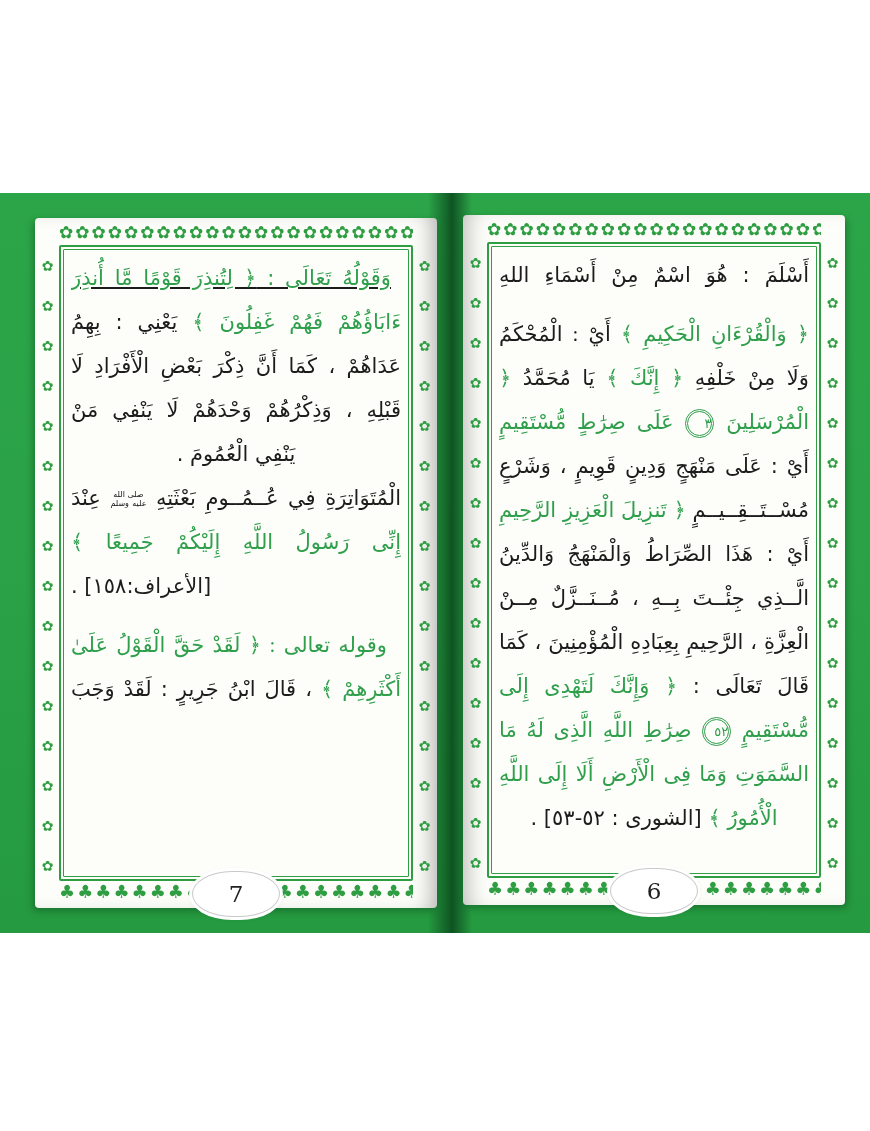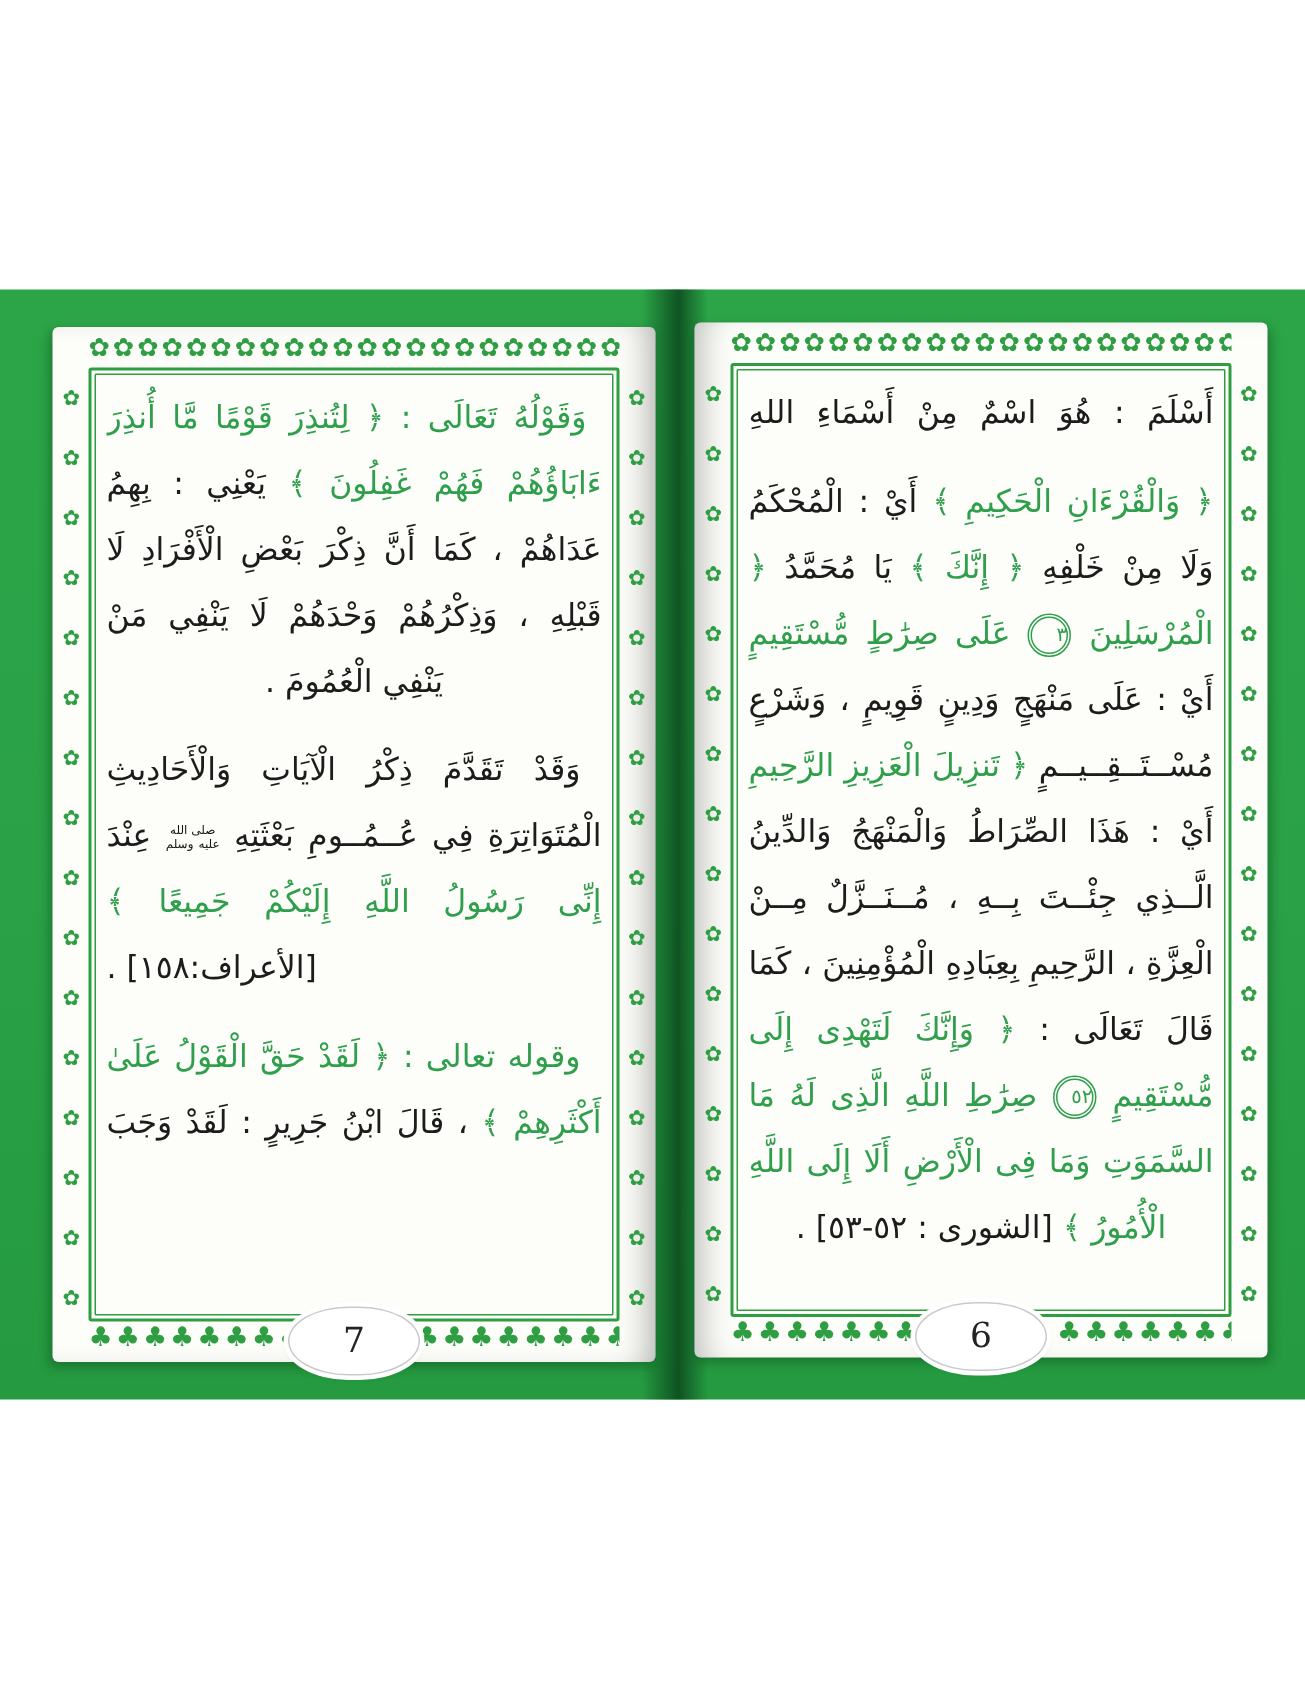--- a/index.html
+++ b/index.html
@@ -37,21 +37,21 @@
     border:2px solid var(--orn);border-radius:2px;}
   .rules-inner{position:absolute;top:2px;bottom:2px;left:2px;right:2px;
     border:1px solid var(--orn);border-radius:1px;}
 
   .text{position:absolute;top:34px;bottom:42px;left:36px;right:36px;
     direction:rtl;font-size:21px;color:var(--ink);padding-top:4px;}
   .line{height:44px;line-height:44px;overflow:hidden;}
   .line.justify{text-align:justify;text-align-last:justify;}
   .line.start{text-align:center;}
   .line.center{text-align:left;}
-  .line.gap{margin-top:15px;}
+  .line.gap{margin-top:15px;font-family:Liberation Serif, serif;}
   .seg-black{color:var(--ink);}
   .seg-green{color:var(--quran);}
   .seg-vnum{display:inline-block;width:25px;height:25px;line-height:23px;text-align:center;
     border:1.5px solid var(--quran);outline:1px solid var(--quran);outline-offset:1.5px;
     border-radius:50%;color:var(--quran);font-size:13px;vertical-align:middle;margin:0 3px;}
   .seg-seal{display:inline-block;width:36px;font-size:8px;line-height:9px;text-align:center;
     vertical-align:middle;color:#161616;white-space:normal;}
 
   .pageno{position:absolute;bottom:-8px;left:50%;transform:translateX(-50%);
     width:86px;height:44px;background:#fff;border-radius:50%/55%;
@@ -69,26 +69,25 @@
 
   <div class="page left">
     <div class="orn orn-top">✿✿✿✿✿✿✿✿✿✿✿✿✿✿✿✿✿✿✿✿✿✿✿✿✿✿✿✿✿✿✿✿✿✿✿✿✿✿✿✿✿✿✿✿✿✿✿✿</div>
     <div class="orn orn-bottom">♣♣♣♣♣♣♣♣♣♣♣♣♣♣♣♣♣♣♣♣♣♣♣♣♣♣♣♣♣♣♣♣♣♣♣♣♣♣♣♣♣♣♣♣♣♣♣♣</div>
     <div class="orn orn-left">✿ ✿ ✿ ✿ ✿ ✿ ✿ ✿ ✿ ✿ ✿ ✿ ✿ ✿ ✿ ✿ ✿ ✿</div>
     <div class="orn orn-right">✿ ✿ ✿ ✿ ✿ ✿ ✿ ✿ ✿ ✿ ✿ ✿ ✿ ✿ ✿ ✿ ✿ ✿</div>
     <div class="rules">
       <div class="rules-inner"></div>
     </div>
     <div class="text" lang="ar" dir="rtl">
-        <div class="line justify" style="padding-right: 10px;"><span class="seg-green">وَقَوْلُهُ تَعَالَى : </span><span class="seg-green">﴿ لِتُنذِرَ قَوْمًا مَّا أُنذِرَ</span></div>
+        <div class="line justify" style="padding-right: 10px; text-decoration: underline;"><span class="seg-green">وَقَوْلُهُ تَعَالَى : </span><span class="seg-green">﴿ لِتُنذِرَ قَوْمًا مَّا أُنذِرَ</span></div>
         <div class="line justify"><span class="seg-green">ءَابَاؤُهُمْ فَهُمْ غَفِلُونَ ﴾</span><span class="seg-black"> يَعْنِي : بِهِمُ</span></div>
         <div class="line justify"><span class="seg-black">عَدَاهُمْ ، كَمَا أَنَّ ذِكْرَ بَعْضِ الْأَفْرَادِ لَا</span></div>
         <div class="line justify"><span class="seg-black">قَبْلِهِ ، وَذِكْرُهُمْ وَحْدَهُمْ لَا يَنْفِي مَنْ</span></div>
         <div class="line start"><span class="seg-black">يَنْفِي الْعُمُومَ .</span></div>
-        <div class="line justify gap" style="padding-right: 14px;"><span class="seg-black">وَقَدْ تَقَدَّمَ ذِكْرُ الْآيَاتِ وَالْأَحَادِيثِ</span></div>
         <div class="line justify"><span class="seg-black">الْمُتَوَاتِرَةِ فِي عُــمُــومِ بَعْثَتِهِ </span><span class="seg-seal">صلى الله عليه وسلم</span><span class="seg-black"> عِنْدَ</span></div>
         <div class="line justify"><span class="seg-green">إِنِّى رَسُولُ اللَّهِ إِلَيْكُمْ جَمِيعًا ﴾</span></div>
         <div class="line center"><span class="seg-black">[الأعراف:١٥٨] .</span></div>
         <div class="line justify gap" style="padding-right: 14px;"><span class="seg-green">وقوله تعالى : </span><span class="seg-green">﴿ لَقَدْ حَقَّ الْقَوْلُ عَلَىٰ</span></div>
         <div class="line justify"><span class="seg-green">أَكْثَرِهِمْ ﴾</span><span class="seg-black"> ، قَالَ ابْنُ جَرِيرٍ : لَقَدْ وَجَبَ</span></div>
       </div>
     <div class="pageno">
       <span>7</span>
     </div>
   </div>

